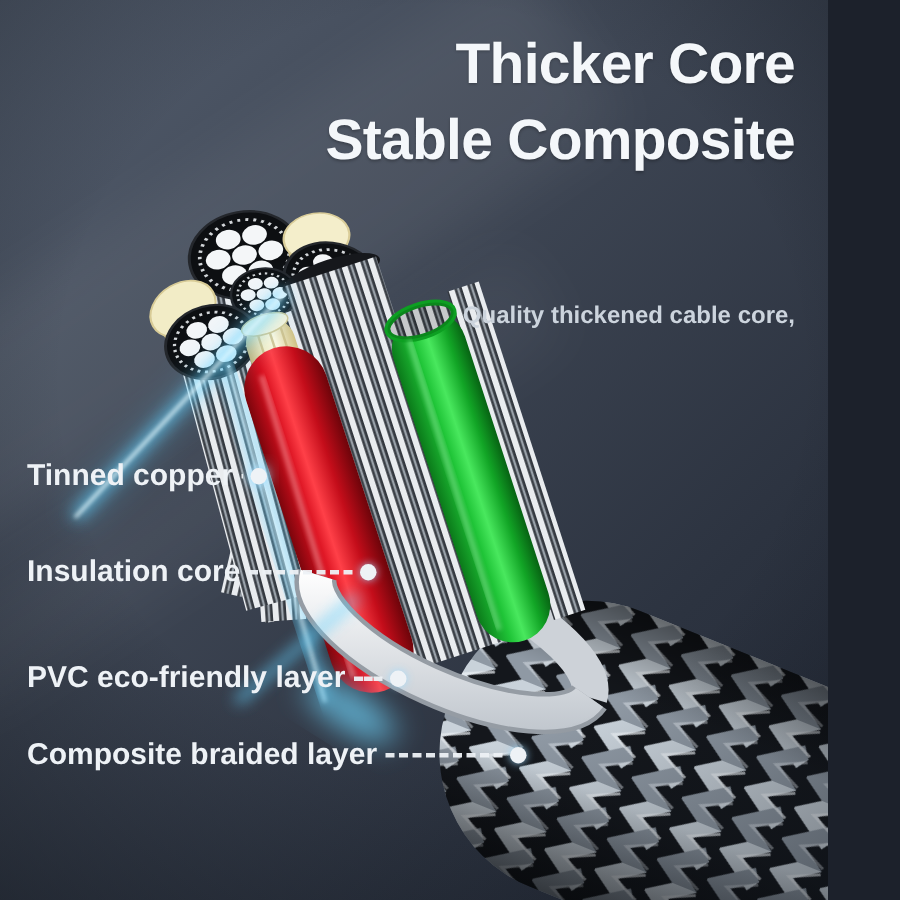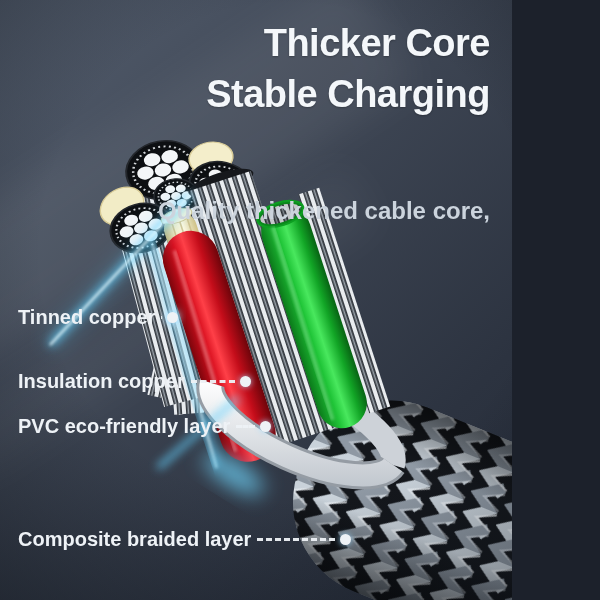--- a/index.html
+++ b/index.html
@@ -1,42 +1,42 @@
 <!DOCTYPE html>
 <html style="--background_light: #4d5868; --background_dark: #272d38; --title: #f4f7fa; --subtitle: #ccd4dd; --label: #eef2f6; --wire_red: #e01222; --wire_green: #1fc437; --tinned_copper_cream: #f3edc6; --shield_silver: #e8ebef; --braid_gray: #c9d2da; --pvc_white: #eef1f4; --glow_cyan: #63d2ff;"><head>
 <meta charset="utf-8">
 <style>
   html,body{margin:0;padding:0;background:#1c212b;}
   .stage{
-    position:relative;width:512px;height:600px;overflow:hidden;
+    position:relative;width:552px;height:600px;overflow:hidden;
     font-family:"Liberation Sans", sans-serif;
     -webkit-font-smoothing:antialiased;
   }
   .stage svg.scene{position:absolute;inset:0;z-index:0;}
   .hero-title{
     position:absolute;top:18px;right:22px;z-index:2;text-align:right;
     font-size:38px;font-weight:bold;line-height:51px;letter-spacing:-0.5px;
     color:var(--title,#f4f7fa);
     text-shadow:0 1px 2px rgba(0,0,0,.25);
   }
   .hero-subtitle{
     position:absolute;top:194px;right:22px;z-index:2;text-align:right;
-    font-size:24px;font-weight:bold;line-height:33px;
+    font-size:16px;font-weight:bold;line-height:33px;
     color:var(--subtitle,#ccd4dd);
   }
   .callout{
     position:absolute;z-index:2;display:flex;align-items:center;height:32px;
     color:var(--label,#eef2f6);font-size:20px;font-weight:bold;
   }
   .callout .leader{flex:1;height:0;border-top:3px dashed var(--label,#eef2f6);margin:0 5px 0 6px;opacity:.95;}
   .callout .dot{width:11px;height:11px;border-radius:50%;background:var(--label,#eef2f6);box-shadow:0 0 6px rgba(160,220,255,.9);}
   .c1{top:301px;left:18px;width:160px;}
   .c2{top:365px;left:18px;width:233px;}
-  .c3{top:410px;left:18px;width:253px;}
-  .c4{top:487px;left:18px;width:333px;margin-top:36px;}
+  .c3{top:436px;left:18px;width:253px;}
+  .c4{top:487px;left:18px;width:333px;}
 </style>
 </head>
 <body>
 
 <div class="stage">
 
   <svg class="scene" width="600" height="600" viewBox="0 0 600 600" aria-hidden="true">
     <defs>
       <linearGradient id="bgGrad" x1="0" y1="0" x2="1" y2="1">
         <stop offset="0" stop-color="#535d6d"></stop>
@@ -228,33 +228,33 @@
       <line x1="158" y1="468" x2="238" y2="398" stroke="var(--glow_cyan,#63d2ff)" stroke-width="5" opacity="0.85" filter="url(#b5)"></line>
       <ellipse cx="234" cy="474" rx="34" ry="12" transform="rotate(32 234 474)" fill="#6fd8ff" opacity="0.75" filter="url(#b10)"></ellipse>
       <circle cx="172" cy="317" r="7" fill="#bfeaff" opacity="0.8" filter="url(#b5)"></circle>
     </g>
 
     <rect width="600" height="600" fill="url(#vignette)"></rect>
   </svg>
 
   <div class="hero-title">
     <div>Thicker Core</div>
-    <div>Stable Charging</div>
+    <div>Stable Composite</div>
   </div>
   <div class="hero-subtitle">
     <div>Quality thickened cable core,</div>
   </div>
 
   <div class="callout c1">
     <span>Tinned copper</span>
     <span class="leader"></span>
     <span class="dot"></span>
   </div>
   <div class="callout c2">
-    <span>Insulation copper</span>
+    <span>Insulation core</span>
     <span class="leader"></span>
     <span class="dot"></span>
   </div>
   <div class="callout c3">
     <span>PVC eco-friendly layer</span>
     <span class="leader"></span>
     <span class="dot"></span>
   </div>
   <div class="callout c4">
     <span>Composite braided layer</span>

